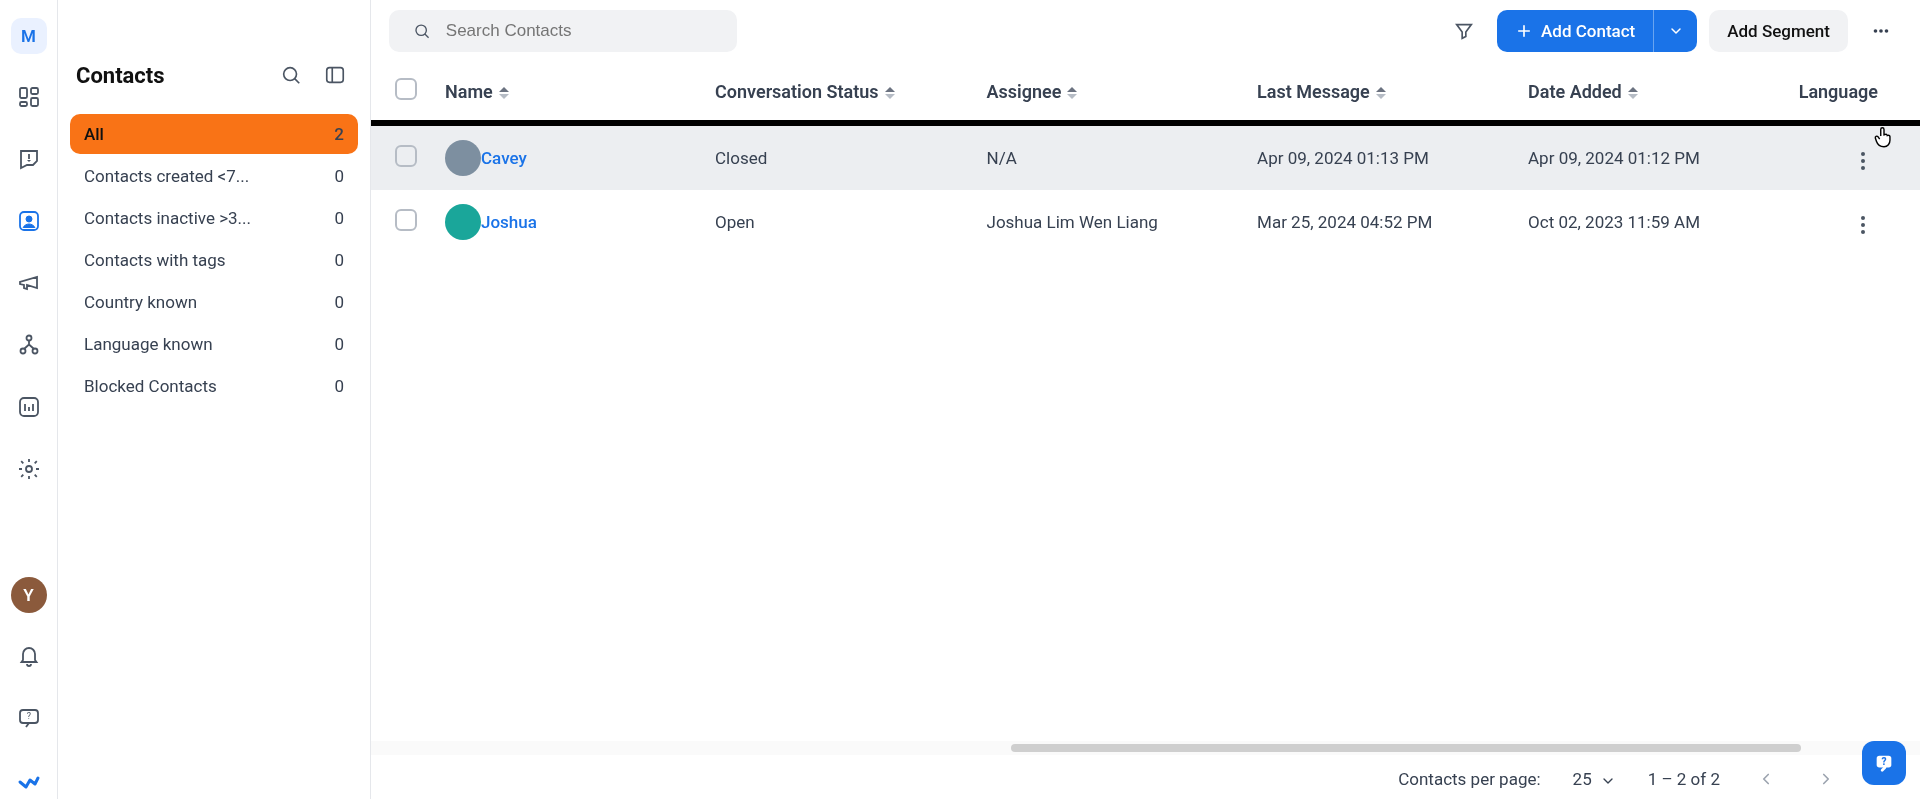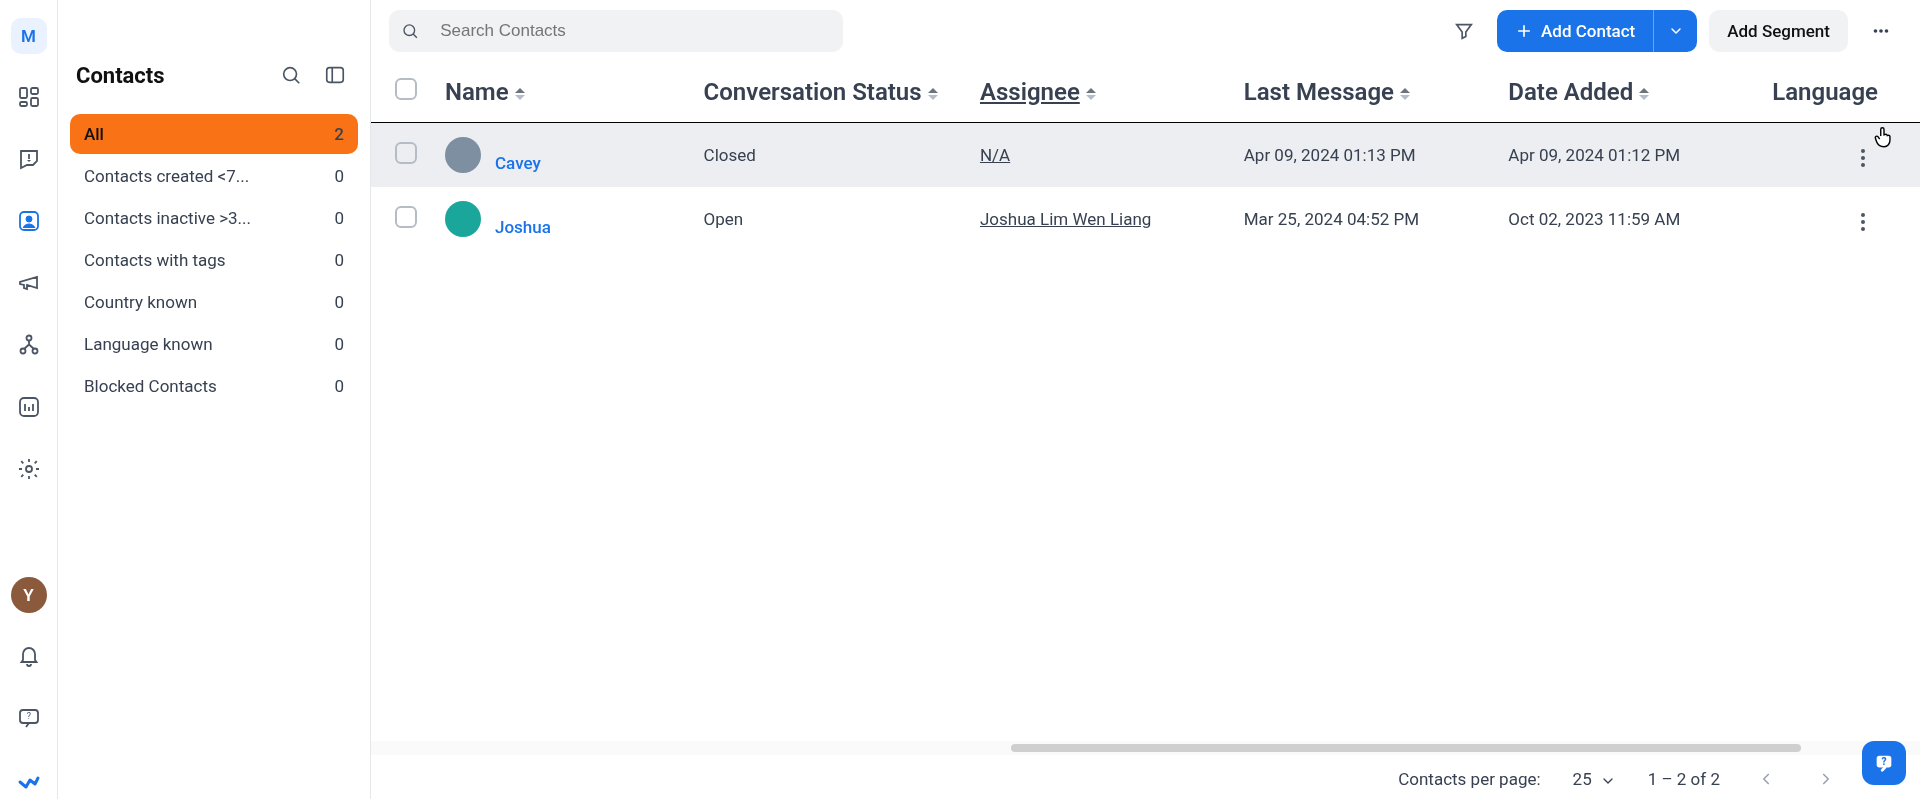--- a/index.html
+++ b/index.html
@@ -29,51 +29,51 @@
   .iconbtn svg{width:22px;height:22px;}
   .filter-list { list-style:none; display:flex; flex-direction:column; gap:2px;}
   .filter-item { display:flex; align-items:center; padding: 10px 14px; border-radius:10px; cursor:pointer; font-size:17px; color:#374151;}
   .filter-item.active { background:#f97316; color:#111; font-weight:500;}
   .filter-label { flex:1; white-space:nowrap; overflow:hidden; text-overflow:ellipsis;}
   .filter-count { color:#374151; font-size:17px;}
 
   
   .main { flex:1; display:flex; flex-direction:column; height:100%; position:relative;}
   .topbar { display:flex; align-items:center; padding: 10px 18px; gap:12px; }
-  .searchbox { width: 454px; height:42px; background:#f1f2f4; border-radius:10px; display:flex; align-items:center; padding:0 12px; gap:21px; color:#6b7280;}
+  .searchbox { width: 348px; height:42px; background:#f1f2f4; border-radius:10px; display:flex; align-items:center; padding:0 24px; gap:15px; color:#6b7280;}
   .searchbox input { border:none; background:transparent; outline:none; font-size:17px; width:100%; color:#111;}
   .topbar .grow { flex:1; }
   .btn { height:42px; display:inline-flex;align-items:center; padding:0 18px; border-radius:10px; font-size:17px; font-weight:500; cursor:pointer; gap:8px;}
   .btn-primary { background:#1a73e8; color:#fff; }
   .btn-primary-split { display:flex; }
   .btn-primary-split .main-part{ border-radius:10px 0 0 10px;}
   .btn-primary-split .drop-part{ background:#1a73e8; color:#fff; border-left:1px solid rgba(255,255,255,.35); border-radius:0 10px 10px 0; width:44px; display:flex;align-items:center;justify-content:center;}
   .btn-light { background:#f1f2f4; color:#111;}
   .ghost-iconbtn{ width:42px;height:42px; display:flex;align-items:center;justify-content:center; border-radius:10px; cursor:pointer;}
   .ghost-iconbtn svg{width:22px;height:22px;}
 
   
   .tablewrap { flex:1; overflow:auto; }
   table.contacts { width:100%; border-collapse:collapse; }
-  table.contacts th { text-align:left; font-size:24px; font-weight:600; color:#374151; padding:16px 14px; border-bottom:1px solid #000000; white-space:nowrap;}
+  table.contacts th { text-align:left; font-size:18px; font-weight:600; color:#374151; padding:16px 14px; border-bottom:6px solid #000000; white-space:nowrap;}
   table.contacts td { font-size:17px; color:#374151; padding:14px 14px; white-space:nowrap;}
   table.contacts tr.datarow:hover, table.contacts tr.datarow.hovered { background:#eceef1;}
   .col-check{width:56px; padding-left:24px !important;}
   .col-name{width:290px;}
   .col-status{width:280px;}
-  .col-assignee{width:280px;text-decoration:underline;}
+  .col-assignee{width:280px;}
   .col-last{width:280px;}
   .col-added{width:280px;}
   .col-actions{text-align:right !important; padding-right:42px !important;}
   .chk { width:22px;height:22px;border:2px solid #b6bcc5; border-radius:6px; display:inline-block; cursor:pointer;}
   .sort-ico { display:inline-flex; flex-direction:column; margin-left:6px; vertical-align:middle;}
   .sort-ico span{width:0;height:0;border-left:5px solid transparent;border-right:5px solid transparent;}
   .sort-ico .up{border-bottom:5px solid #6b7280; margin-bottom:2px;}
   .sort-ico .dn{border-top:5px solid #b6bcc5;}
-  .name-cell{display:flex;align-items:flex-end;gap:14px;}
+  .name-cell{display:flex;align-items:center;}
   .contact-avatar{width:36px;height:36px;border-radius:50%; background:#7d8fa0; position:relative;}
   .contact-avatar.green{background:#1aa69a;}
   .contact-name{color:#1a73e8; font-weight:500; cursor:pointer;}
   .row-actions{ display:inline-flex; width:30px; height:30px; align-items:center; justify-content:center; cursor:pointer;}
   .dots{display:flex;flex-direction:column;gap:3px;}
   .dots i{width:4px;height:4px;border-radius:50%; background:#4b5563;}
 
   
   .hscroll{height:14px; position:relative; background:#fafafa;}
   .hscroll .thumb{position:absolute;left:640px; top:3px; height:8px; width:790px; background:#cfcfcf;border-radius:4px;}

